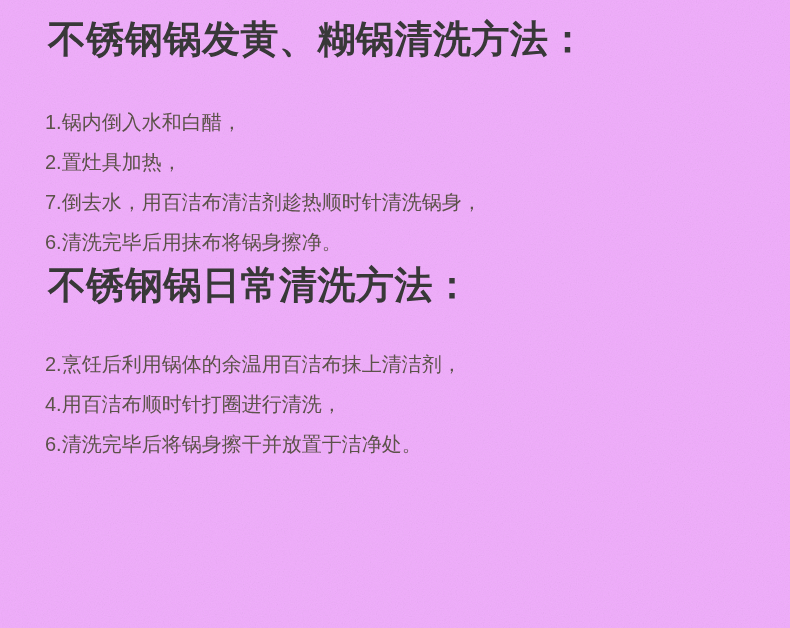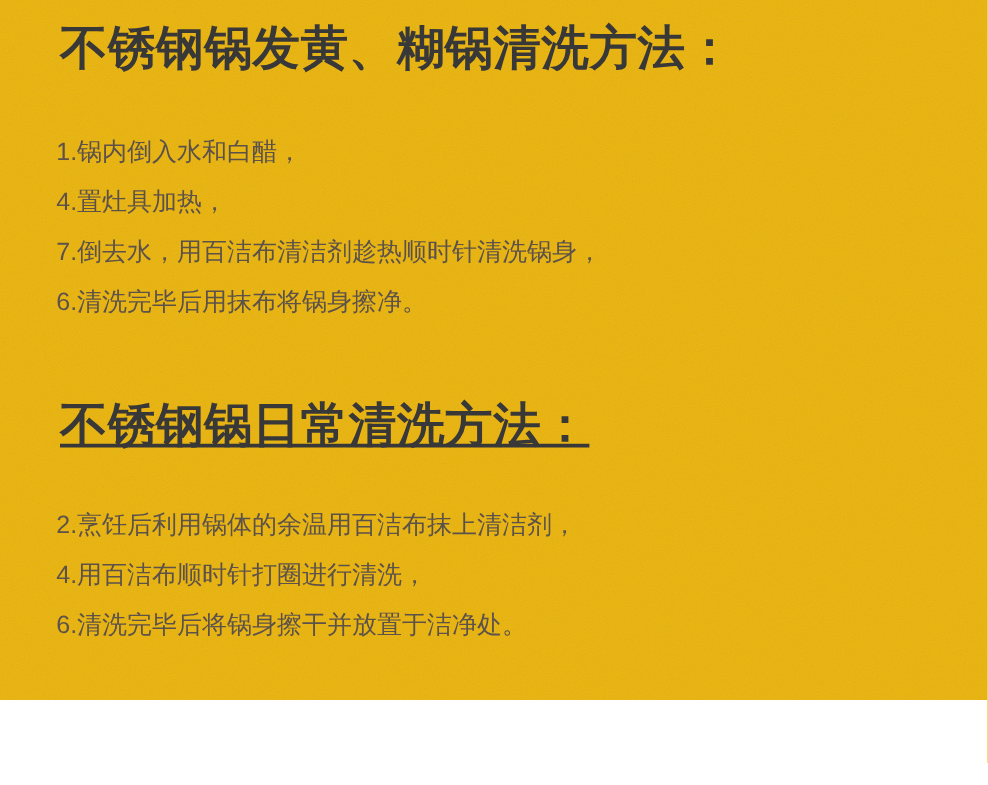--- a/index.html
+++ b/index.html
@@ -2,22 +2,22 @@
 <html><head>
 <meta charset="utf-8">
 <style>
   html, body {
     margin: 0;
     padding: 0;
   }
   .page {
     position: relative;
     width: 790px;
-    height: 560px;
-    background: #eab308;
+    height: 628px;
+    background: #f0abfc;
     overflow: hidden;
     font-family: "Liberation Sans", "DejaVu Sans", sans-serif;
   }
   .noise {
     position: absolute;
     top: 0;
     left: 0;
     width: 790px;
     height: 628px;
     pointer-events: none;
@@ -42,22 +42,20 @@
     margin: 40px 0 0 0;
     padding: 0;
     font-size: 20px;
     line-height: 40px;
     color: #5c524a;
   }
   .step-list li {
     white-space: nowrap;
   }
   .section-daily .section-title {
-    margin-top: 56px;
-    text-decoration: underline;
   }
   .section-daily .step-list {
     margin-top: 36px;
   }
 </style>
 </head>
 <body>
 
 <div class="page">
 
@@ -71,21 +69,21 @@
     </filter>
     <rect width="790" height="628" filter="url(#grain)"></rect>
   </svg>
 
   <div class="content">
 
     <section class="section-stain">
       <h1 class="section-title">不锈钢锅发黄、糊锅清洗方法：</h1>
       <ul class="step-list">
         <li>1.锅内倒入水和白醋，</li>
-        <li>4.置灶具加热，</li>
+        <li>2.置灶具加热，</li>
         <li>7.倒去水，用百洁布清洁剂趁热顺时针清洗锅身，</li>
         <li>6.清洗完毕后用抹布将锅身擦净。</li>
       </ul>
     </section>
 
     <section class="section-daily">
       <h1 class="section-title">不锈钢锅日常清洗方法：</h1>
       <ul class="step-list">
         <li>2.烹饪后利用锅体的余温用百洁布抹上清洁剂，</li>
         <li>4.用百洁布顺时针打圈进行清洗，</li>

